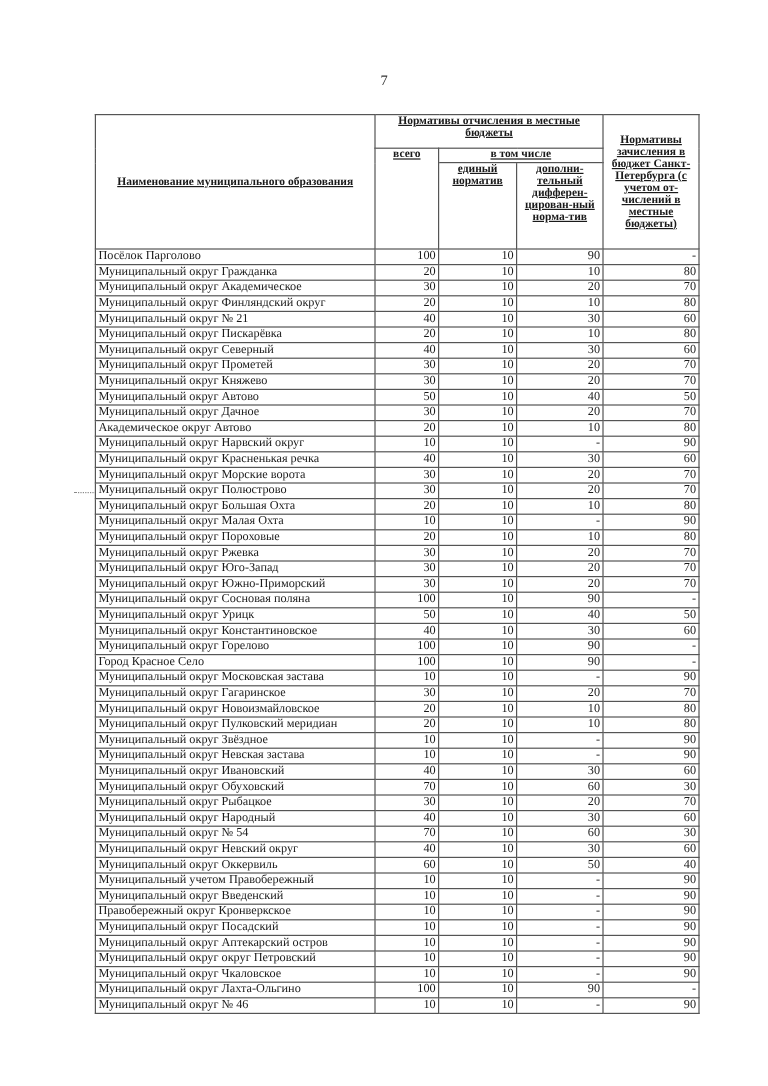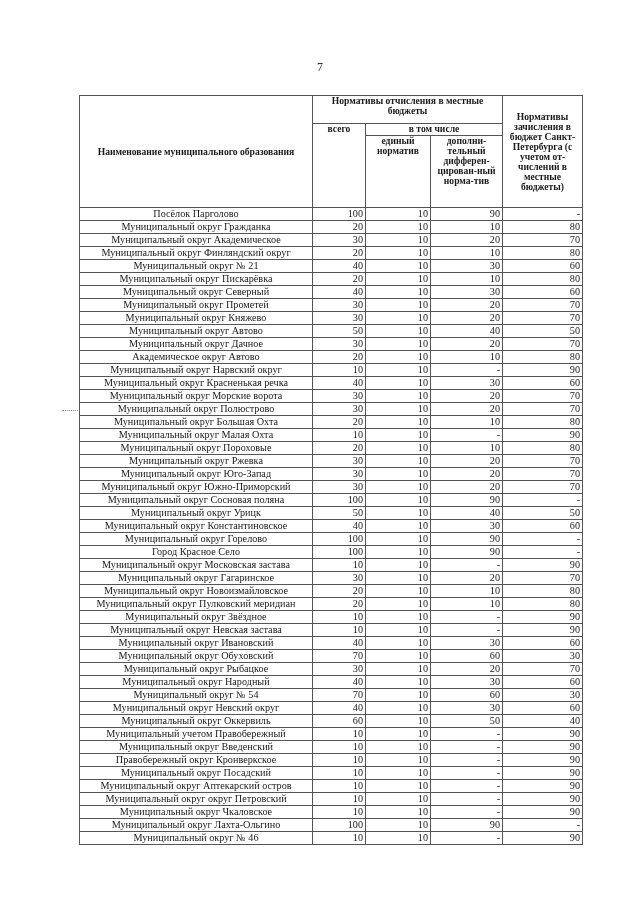--- a/index.html
+++ b/index.html
@@ -4,25 +4,25 @@
 <style>
   html, body { margin: 0; padding: 0; background: #ffffff; }
   body { width: 640px; height: 905px; position: relative; overflow: hidden;
          font-family: "Liberation Serif", "DejaVu Serif", serif; color: #1a1a1a; }
   .page-num { position: absolute; top: 60px; left: 0; width: 640px; text-align: center;
               font-size: 12px; color: #333; }
   .dots { position: absolute; left: 62px; top: 410px; width: 18px; border-top: 1px dotted #888; }
   table.norms { position: absolute; left: 79px; top: 95px; border-collapse: collapse;
                 table-layout: fixed; width: 503px; font-size: 10.2px; }
   table.norms td, table.norms th { border: 1px solid #555; padding: 0 2px; line-height: 10px; }
-  th { font-weight: bold; vertical-align: top; font-size: 9.6px; }
+  th { font-weight: bold; vertical-align: top; font-size: 9.6px; text-decoration: underline; }
   th.name-h { vertical-align: middle; }
   td { height: 12px; white-space: nowrap; overflow: hidden; }
   td.num { text-align: right; padding-right: 2px; }
-  td.name { text-align: center; }
+  td.name { text-align: left; }
 </style>
 </head>
 <body>
 
 <div class="page-num">7</div>
 <div class="dots"></div>
 
 <table class="norms">
   <colgroup>
     <col style="width:233px">

